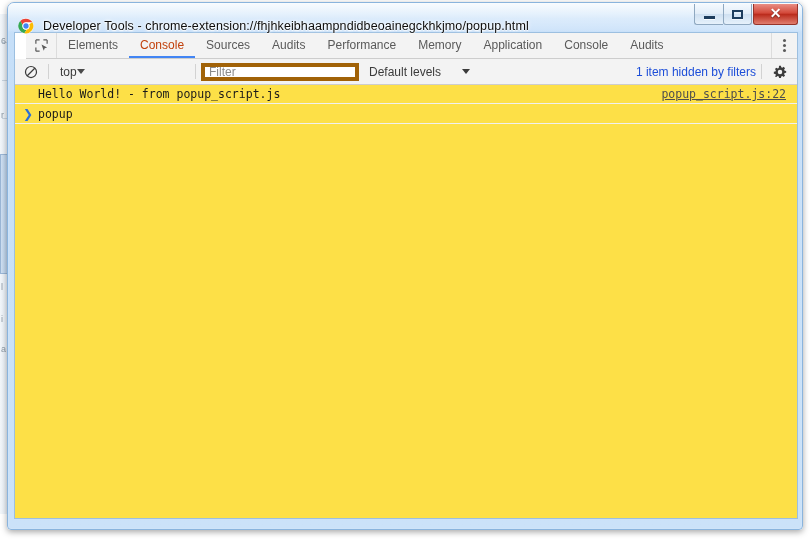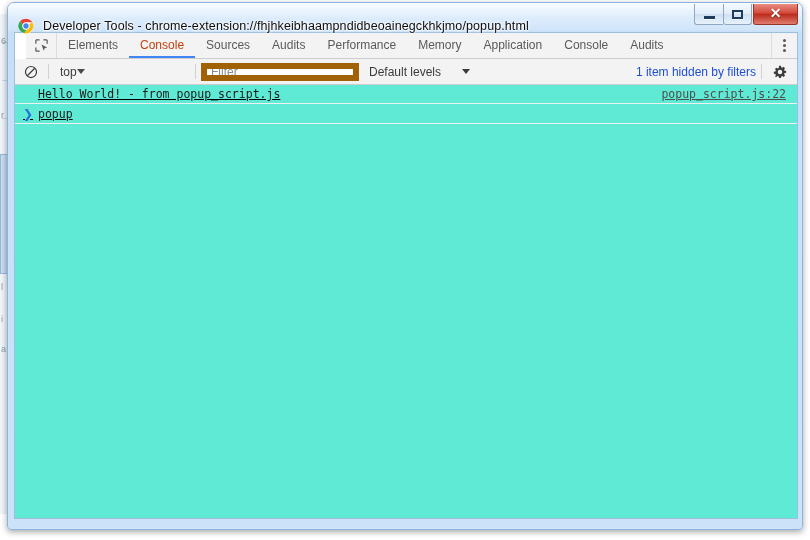--- a/index.html
+++ b/index.html
@@ -272,21 +272,21 @@
     width: 0; height: 0;
     border-left: 4px solid transparent;
     border-right: 4px solid transparent;
     border-top: 5px solid #4a4a4a;
     display: inline-block;
   }
   #filter-input {
     width: 158px;
     height: 18px;
     box-sizing: border-box;
-    border: 6px solid #a16207;
+    border: 4px solid #a16207;
     background: #ffffff;
     font-size: 12px;
     color: #222;
     padding: 0 4px;
     font-family: "Liberation Sans", sans-serif;
     flex: none;
   }
   #filter-input::placeholder { color: #8b8b8b; opacity: 1; }
   #levels-select {
     margin-left: 10px;
@@ -314,24 +314,23 @@
     margin-left: 2px;
   }
 
   
   #console-body {
     position: absolute;
     left: 0;
     top: 52px;
     right: 0;
     bottom: 0;
-    background: #5eead4;
+    background: #fde047;
     font-family: "DejaVu Sans Mono", monospace;
     font-size: 11.5px;
-    text-decoration: underline;
   }
   .console-row {
     position: relative;
     min-height: 19px;
     border-bottom: 1px solid #f0f0f0;
     display: flex;
     align-items: center;
     padding-left: 11px;
     box-sizing: border-box;
   }

